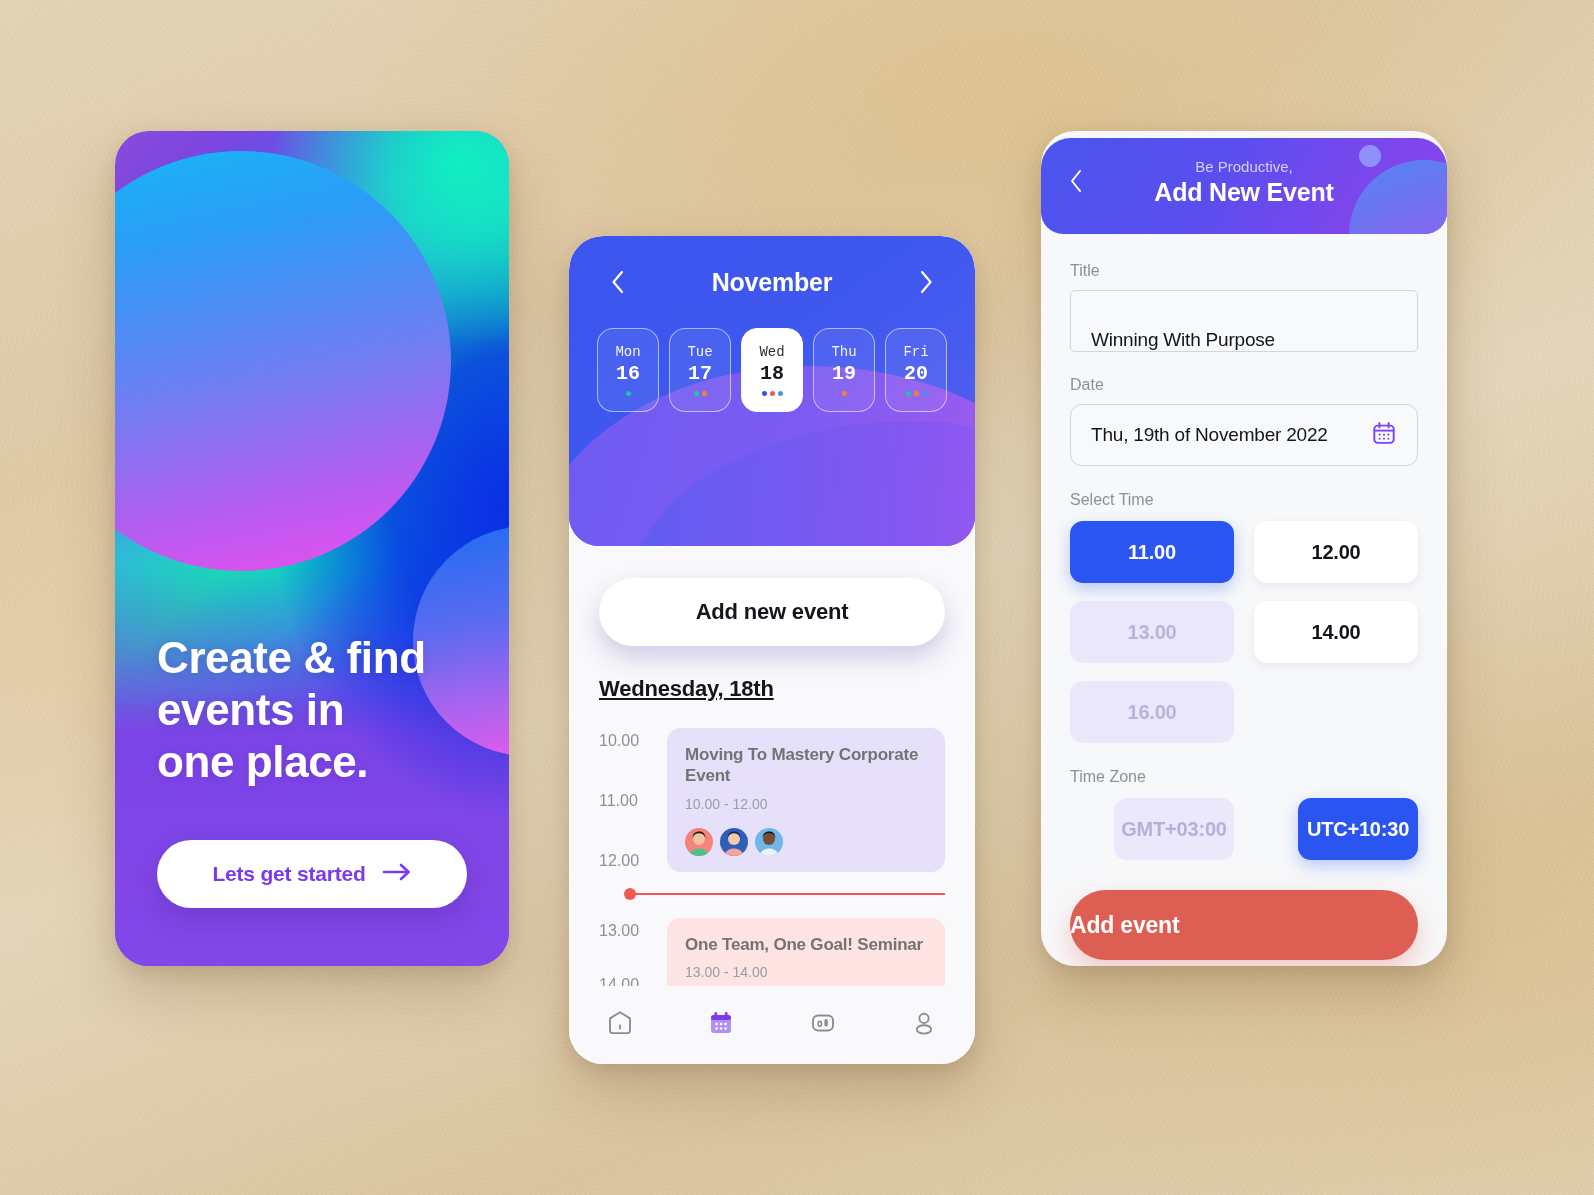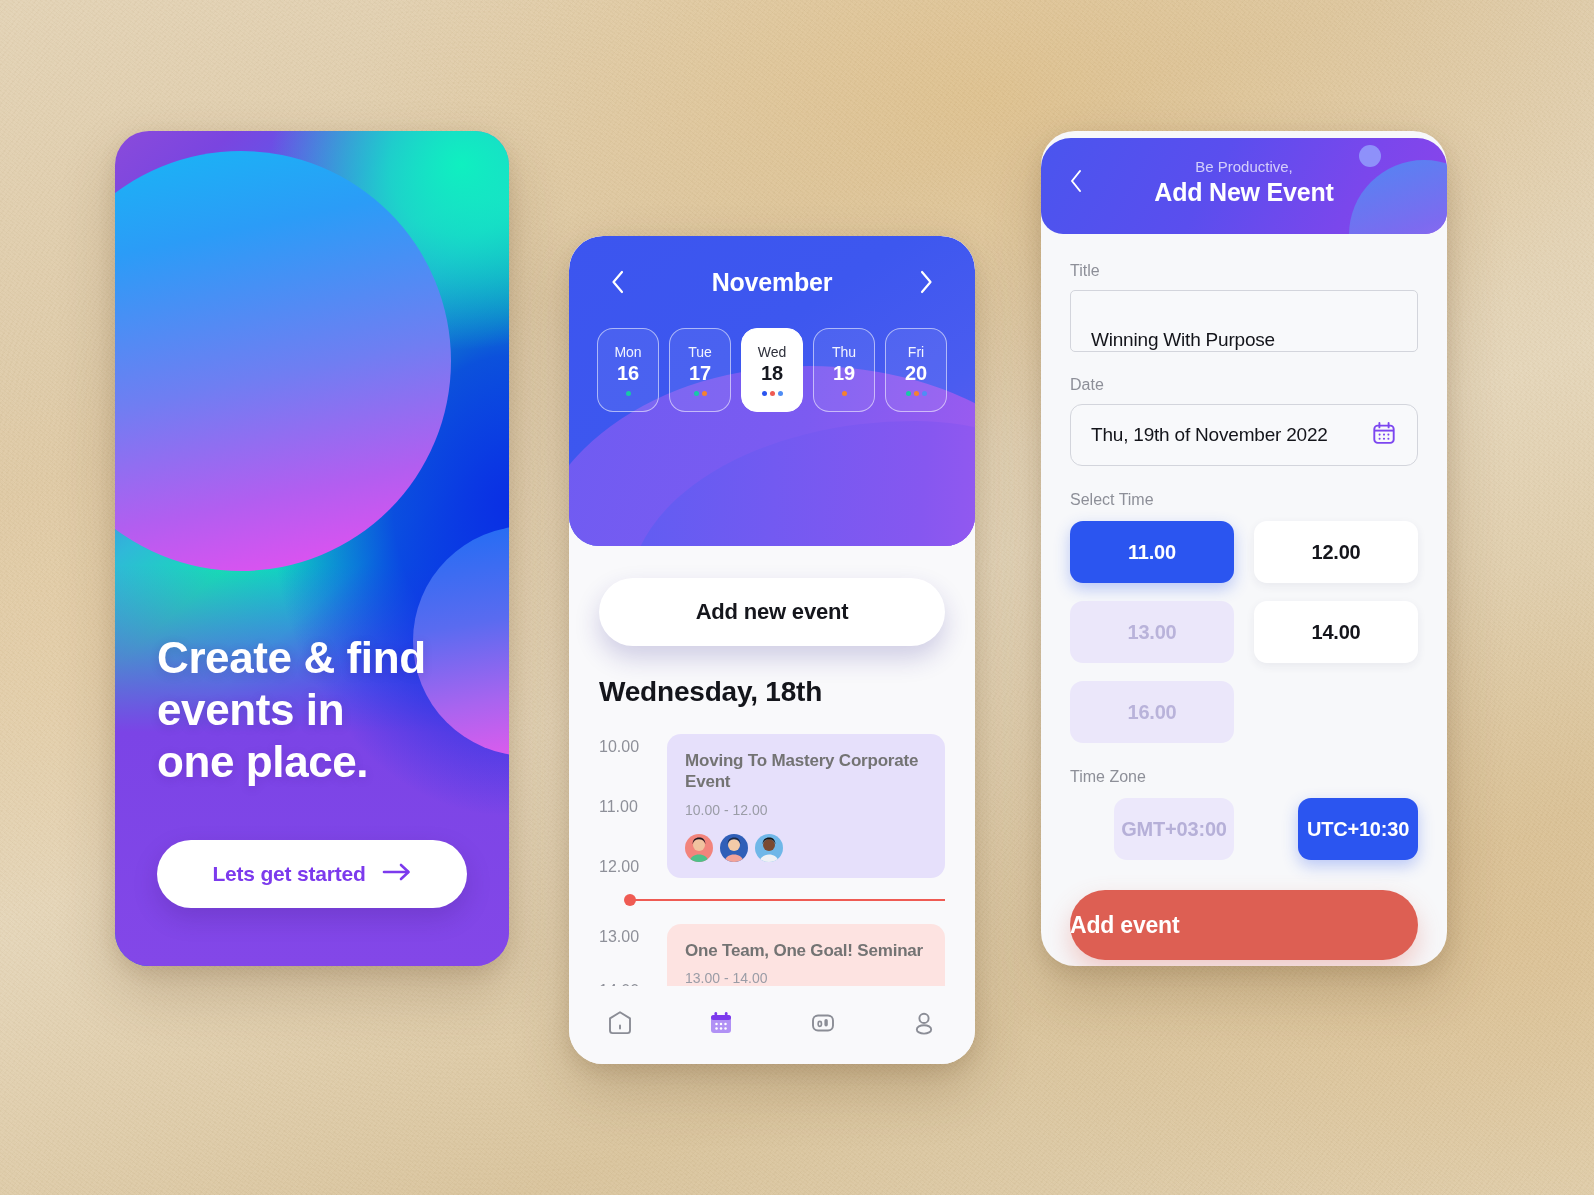--- a/index.html
+++ b/index.html
@@ -138,20 +138,21 @@
     color: #fff; font-size: 25px; font-weight: 700; letter-spacing: -.2px;
   }
   .chev {
     width: 26px; height: 26px; cursor: pointer;
     display: flex; align-items: center; justify-content: center;
   }
   #p2-days {
     position: relative; z-index: 3;
     display: flex; gap: 10px;
     padding: 0 28px;
+    font-family: Liberation Mono, monospace;
   }
   .daychip {
     flex: 1;
     height: 84px;
     border-radius: 16px;
     border: 1.5px solid rgba(255,255,255,.55);
     display: flex; flex-direction: column; align-items: center; justify-content: center;
     gap: 1px;
     cursor: pointer;
     background: rgba(255,255,255,.07);
@@ -170,21 +171,21 @@
     height: 68px;
     background: #fff;
     border-radius: 34px;
     display: flex; align-items: center; justify-content: center;
     box-shadow: 0 12px 26px rgba(40,30,140,.2);
     cursor: pointer;
   }
   #p2-addbtn-label { font-size: 22px; font-weight: 700; color: #15161c; letter-spacing: -.2px; }
 
   #p2-body { padding: 30px 30px 0 30px; }
-  #p2-daytitle { font-size: 28px; font-weight: 700; color: #14151b; letter-spacing: -.2px; }
+  #p2-daytitle { font-size: 22px; font-weight: 700; color: #14151b; letter-spacing: -.2px; text-decoration: underline; }
 
   #p2-schedule { position: relative; margin-top: 26px; }
   .slot-time {
     width: 68px; flex: none;
     color: #8e9099; font-size: 16px; font-weight: 500;
     padding-top: 2px;
   }
   .evt {
     flex: 1;
     border-radius: 14px;

